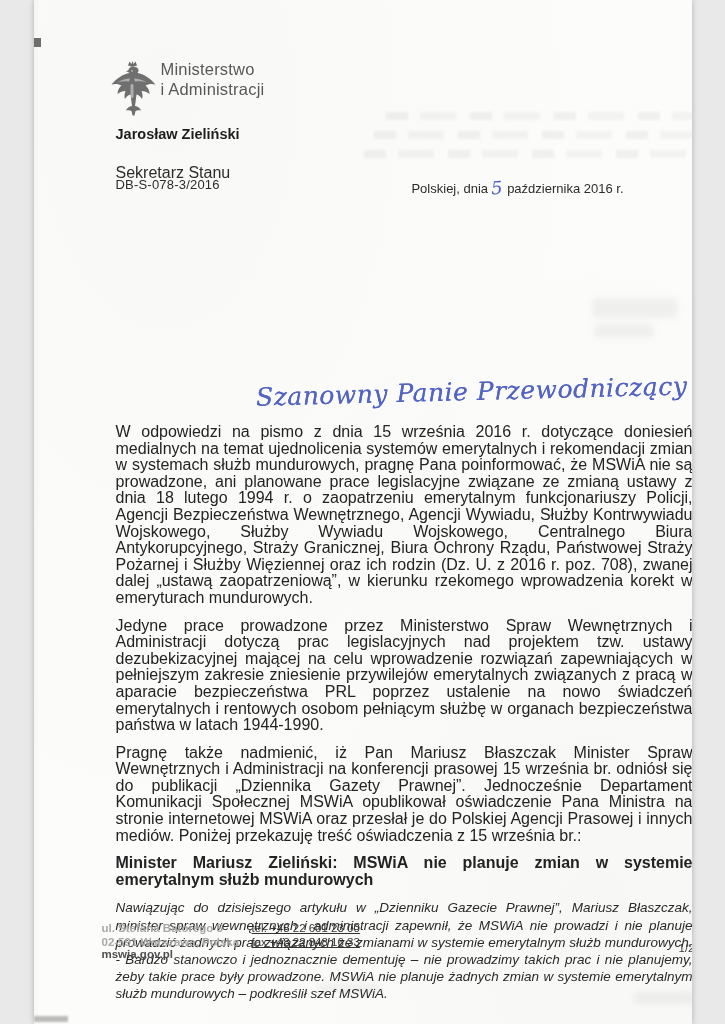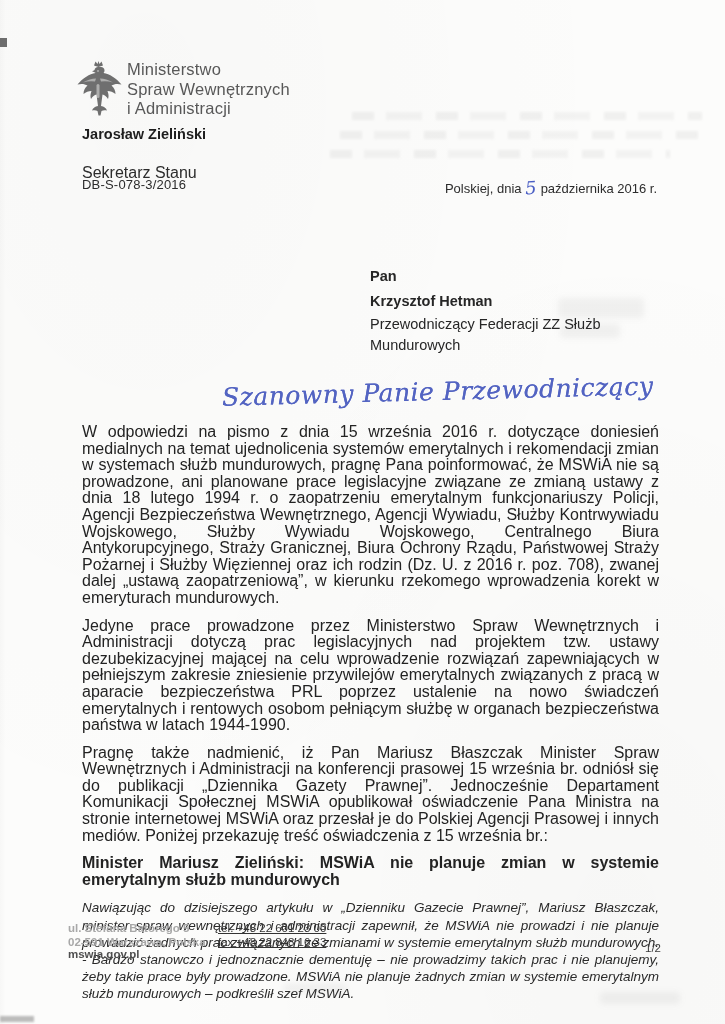--- a/index.html
+++ b/index.html
@@ -1,18 +1,18 @@
 <!DOCTYPE html>
 <html><head>
 <meta charset="utf-8">
 <style>
   html,body{margin:0;padding:0;background:#e9e9e9;}
   .page{
     position:relative;
-    width:725px;height:1024px;
+    width:658px;height:1024px;
     margin:0 auto;
     background:#fcfcfb;
     background-image:
       radial-gradient(ellipse at 20% 10%, rgba(0,0,0,0.015), transparent 60%),
       radial-gradient(ellipse at 85% 90%, rgba(0,0,0,0.02), transparent 55%),
       linear-gradient(90deg, rgba(0,0,0,0.02) 0px, transparent 6px);
     font-family:"Liberation Sans", sans-serif;
     color:#262626;
     overflow:hidden;
     box-shadow:0 0 6px rgba(0,0,0,.25);
@@ -83,40 +83,33 @@
         <circle cx="50" cy="22" r="2"></circle>
         <path d="M20,45 q14,-8 26,-8 l-2,6 q-12,-2 -24,2 z"></path>
         <path d="M80,45 q-14,-8 -26,-8 l2,6 q12,-2 24,2 z"></path>
         <rect x="47" y="48" width="6" height="28" rx="3"></rect>
       </g>
     </svg>
   </div>
 
   <div class="ministry">
     <div>Ministerstwo</div>
-    <div>Spraw Wewnętrznych</div>
     <div>i Administracji</div>
   </div>
 
   <div class="sender-name">Jarosław Zieliński</div>
   <div class="sender-title">Sekretarz Stanu</div>
 
   <div class="refnum">DB-S-078-3/2016</div>
 
   <div class="dateline">
     <span>Polskiej, dnia</span><span class="hand-digit">5</span>
     <span>października 2016 r.</span>
   </div>
 
-  <div class="recipient">
-    <div class="b">Pan</div>
-    <div class="b">Krzysztof Hetman</div>
-    <div class="t">Przewodniczący Federacji ZZ Służb</div>
-    <div class="t">Mundurowych</div>
-  </div>
 
   <div class="greeting">Szanowny Panie Przewodniczący</div>
 
   <div class="bodytext">
     <p>W odpowiedzi na pismo z dnia 15 września 2016 r. dotyczące doniesień medialnych na temat ujednolicenia systemów emerytalnych i rekomendacji zmian w systemach służb mundurowych, pragnę Pana poinformować, że MSWiA nie są prowadzone, ani planowane prace legislacyjne związane ze zmianą ustawy z dnia 18 lutego 1994 r. o zaopatrzeniu emerytalnym funkcjonariuszy Policji, Agencji Bezpieczeństwa Wewnętrznego, Agencji Wywiadu, Służby Kontrwywiadu Wojskowego, Służby Wywiadu Wojskowego, Centralnego Biura Antykorupcyjnego, Straży Granicznej, Biura Ochrony Rządu, Państwowej Straży Pożarnej i Służby Więziennej oraz ich rodzin (Dz. U. z 2016 r. poz. 708), zwanej dalej „ustawą zaopatrzeniową”, w kierunku rzekomego wprowadzenia korekt w emeryturach mundurowych.</p>
     <p>Jedyne prace prowadzone przez Ministerstwo Spraw Wewnętrznych i Administracji dotyczą prac legislacyjnych nad projektem tzw. ustawy dezubekizacyjnej mającej na celu wprowadzenie rozwiązań zapewniających w pełniejszym zakresie zniesienie przywilejów emerytalnych związanych z pracą w aparacie bezpieczeństwa PRL poprzez ustalenie na nowo świadczeń emerytalnych i rentowych osobom pełniącym służbę w organach bezpieczeństwa państwa w latach 1944-1990.</p>
     <p>Pragnę także nadmienić, iż Pan Mariusz Błaszczak Minister Spraw Wewnętrznych i Administracji na konferencji prasowej 15 września br. odniósł się do publikacji „Dziennika Gazety Prawnej”. Jednocześnie Departament Komunikacji Społecznej MSWiA opublikował oświadczenie Pana Ministra na stronie internetowej MSWiA oraz przesłał je do Polskiej Agencji Prasowej i innych mediów. Poniżej przekazuję treść oświadczenia z 15 września br.:</p>
     <p class="stmt-head">Minister Mariusz Zieliński: MSWiA nie planuje zmian w systemie emerytalnym służb mundurowych</p>
     <p class="stmt-quote">Nawiązując do dzisiejszego artykułu w „Dzienniku Gazecie Prawnej”, Mariusz Błaszczak, minister spraw wewnętrznych i administracji zapewnił, że MSWiA nie prowadzi i nie planuje prowadzić żadnych prac związanych ze zmianami w systemie emerytalnym służb mundurowych. - Bardzo stanowczo i jednoznacznie dementuję – nie prowadzimy takich prac i nie planujemy, żeby takie prace były prowadzone. MSWiA nie planuje żadnych zmian w systemie emerytalnym służb mundurowych – podkreślił szef MSWiA.</p>
   </div>

